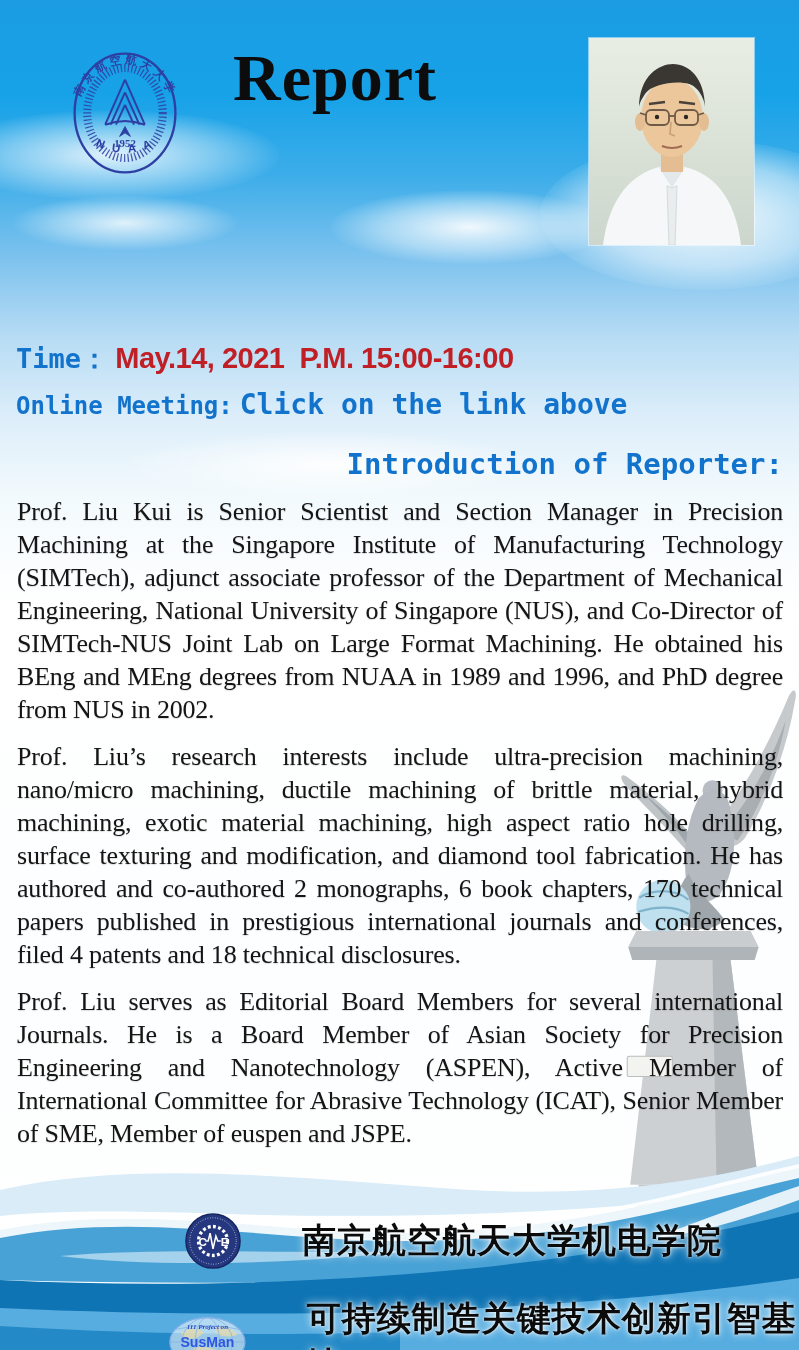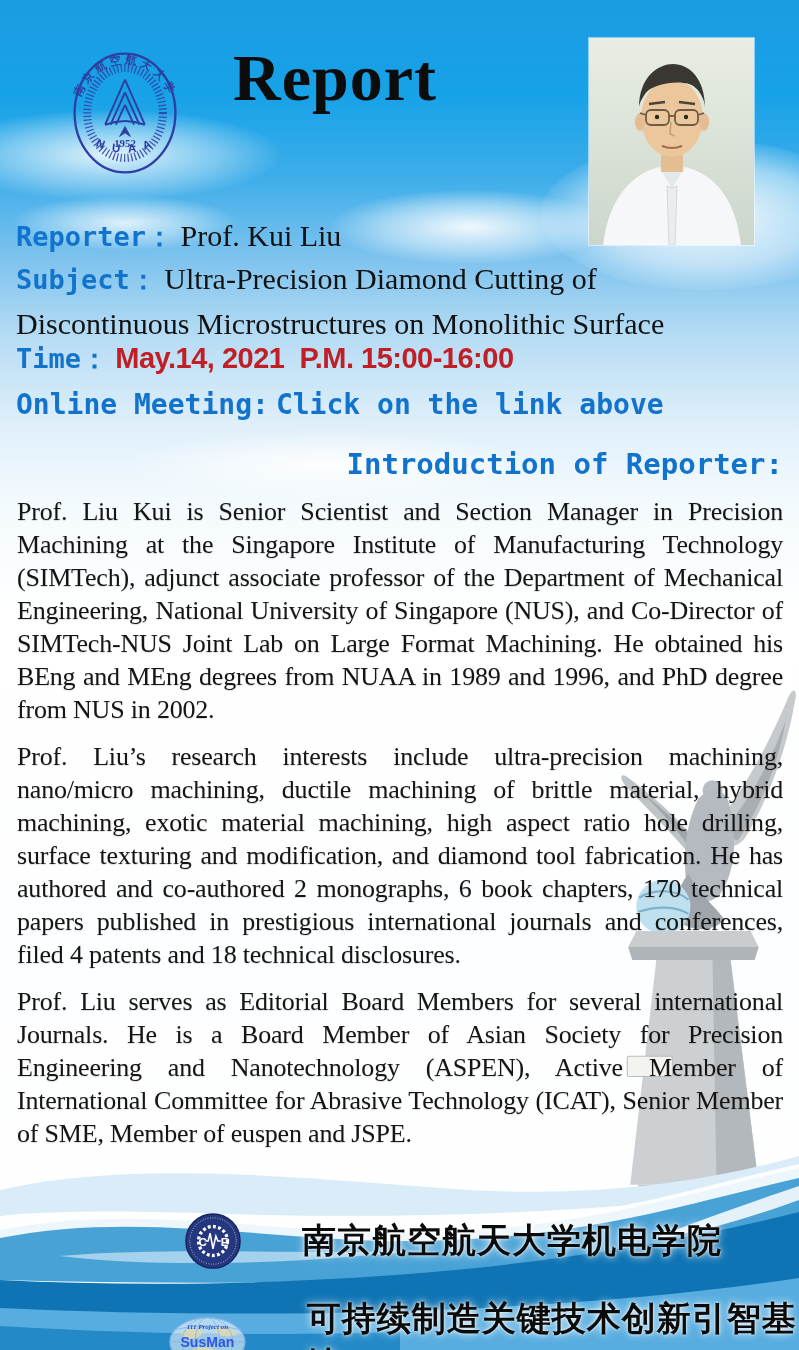--- a/index.html
+++ b/index.html
@@ -40,21 +40,21 @@
   .line-reporter{top:219px;font-size:30px;}
   .line-reporter .lbl{font-size:27px;}
   .line-subject{top:257px;font-size:30px;width:690px;line-height:44px;}
   .line-subject .lbl{font-size:27px;}
   .serif-val{color:#121212;font-family:"Liberation Serif",serif;}
   .line-time{top:341px;font-size:29px;}
   .line-time .lbl{font-size:27px;}
   .time-val{color:#c01f26;font-weight:bold;font-family:"Liberation Sans",sans-serif;
             white-space:pre-wrap;letter-spacing:-0.5px;}
   .line-online{top:388px;font-size:28px;}
-  .line-online .lbl{font-size:28px;}
+  .line-online .lbl{font-size:24px;}
   .online-link{font-family:"DejaVu Sans Mono",monospace;font-weight:bold;color:#1273cd;font-size:28px;}
 
   
   .intro{position:absolute;left:17px;top:447px;width:766px;}
   .intro-heading{font-family:"DejaVu Sans Mono",monospace;font-weight:bold;color:#1273cd;
                  font-size:29px;margin:0 0 14px 12px;text-align:right;}
   .intro p{margin:0 0 14px 0;text-align:justify;color:#151515;
            font-size:26px;line-height:33px;letter-spacing:-0.2px;
            text-shadow:0 1px 1px rgba(120,120,120,.25);}
 
@@ -152,29 +152,21 @@
     </g>
     <circle cx="68" cy="79" r="2.2" fill="#2c2620"></circle>
     <circle cx="97" cy="79" r="2.2" fill="#2c2620"></circle>
     <path d="M60,66 L76,64 M90,64 L106,66" stroke="#4a423a" stroke-width="2.4"></path>
     <path d="M82,84 L81,96 L86,98" stroke="#c99f74" stroke-width="1.6" fill="none"></path>
     <path d="M73,108 Q83,112 93,108" stroke="#a06a52" stroke-width="2" fill="none"></path>
   </svg>
 
   <div class="title">Report</div>
 
-  <div class="info-line line-reporter">
-    <span class="lbl">Reporter：</span>
-    <span class="serif-val">Prof. Kui Liu</span>
-  </div>
-
-  <div class="info-line line-subject">
-    <span class="lbl">Subject：</span>
-    <span class="serif-val">Ultra-Precision Diamond Cutting of Discontinuous Microstructures on Monolithic Surface</span>
-  </div>
+
 
   <div class="info-line line-time">
     <span class="lbl">Time：</span>
     <span class="time-val">May.14, 2021  P.M. 15:00-16:00</span>
   </div>
 
   <div class="info-line line-online">
     <span class="lbl">Online Meeting:</span>
     <span class="online-link">Click on the link above</span>
   </div>

